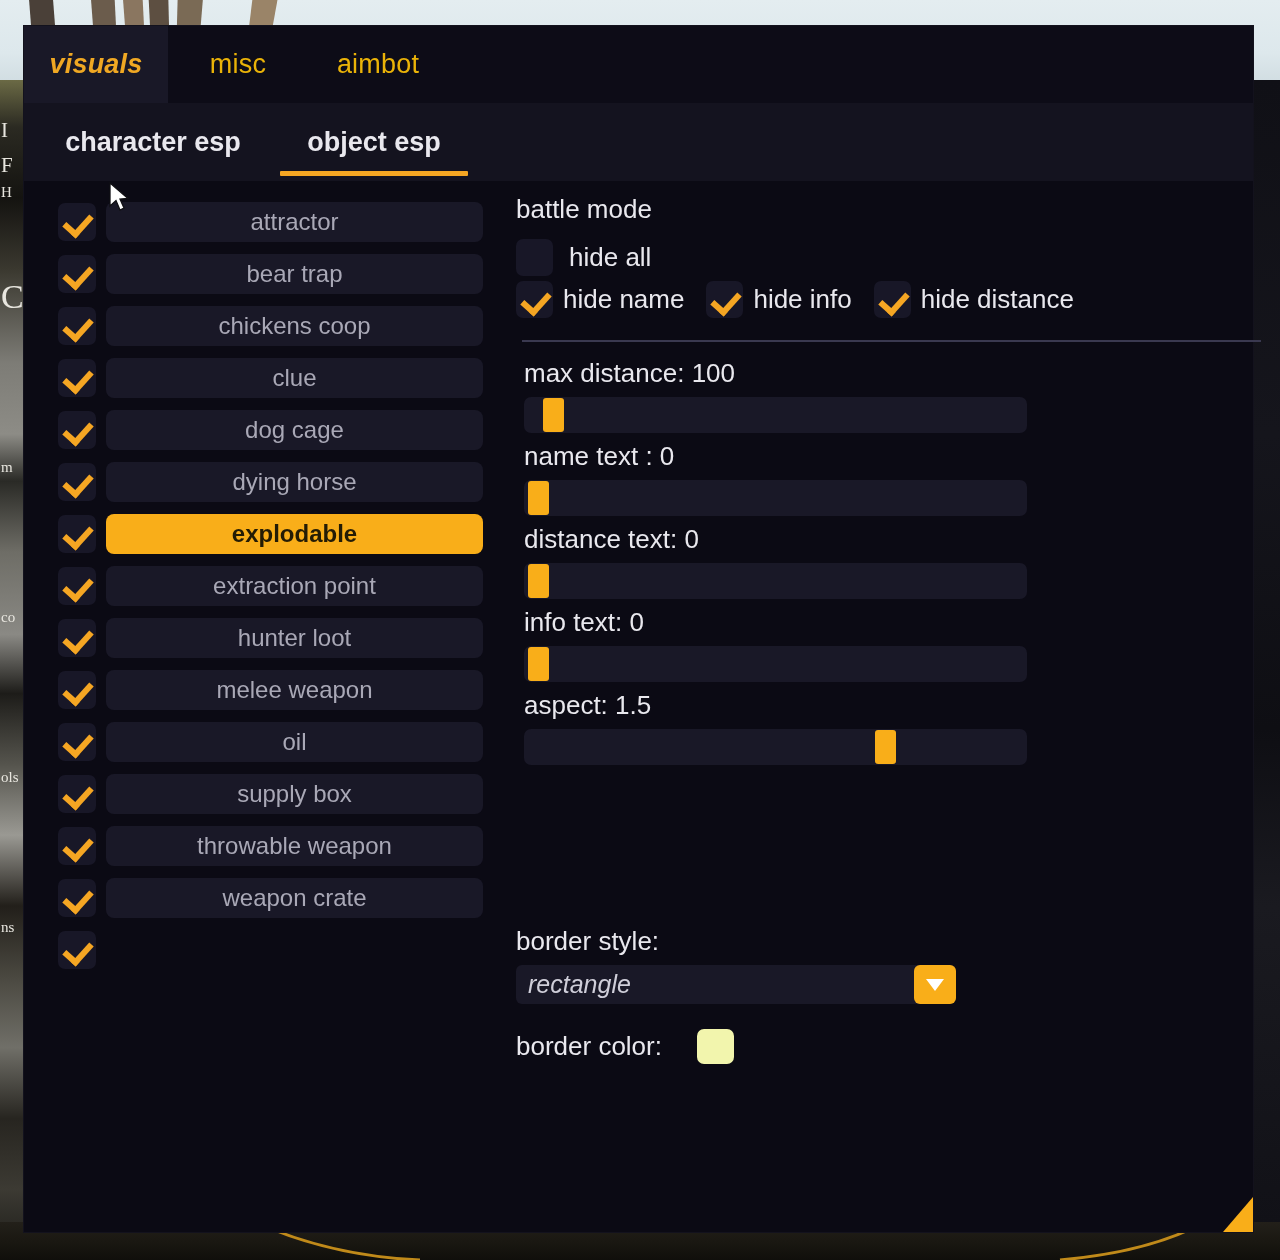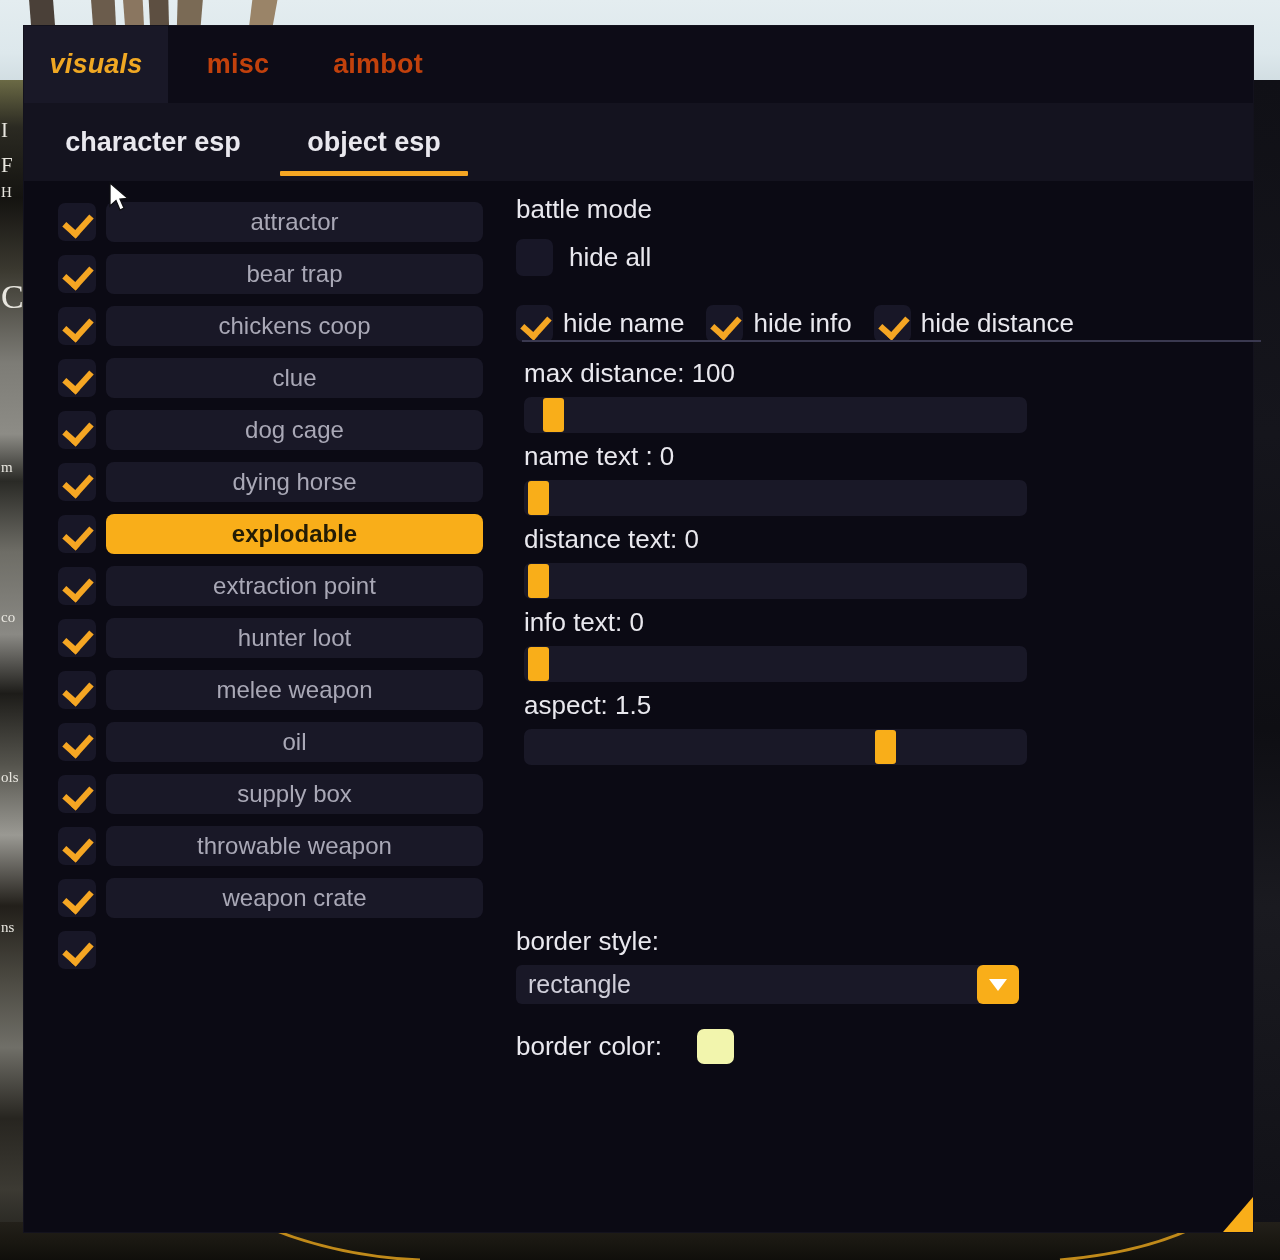--- a/index.html
+++ b/index.html
@@ -88,26 +88,25 @@
     height: 77px;
     background: #0d0c17;
     display: flex;
     align-items: stretch;
   }
   .tab {
     display: flex;
     align-items: center;
     justify-content: center;
     font-size: 27px;
-    color: #c2410c;
+    color: #eab308;
     background: transparent;
     border: none;
     cursor: pointer;
     letter-spacing: 0.2px;
-    font-weight: bold;
   }
   .tab.t0 { width: 144px; }
   .tab.t1 { width: 140px; }
   .tab.t2 { width: 140px; }
   .tab.active {
     background: #191827;
     color: #f0a823;
     font-weight: bold;
     font-style: italic;
   }
@@ -219,21 +218,21 @@
     align-items: center;
   }
   .hideall-row .cb { width: 37px; height: 37px; }
   .hideall-row .lbl {
     margin-left: 16px;
     font-size: 26px;
     color: #e9e8ee;
   }
   .hidegrp {
     position: absolute;
-    left: 0; top: 124px;
+    left: 0; top: 100px;
     display: flex;
   }
   .hidegrp .item {
     display: flex;
     align-items: center;
     margin-right: 22px;
   }
   .hidegrp .cb { width: 37px; height: 37px; }
   .hidegrp .lbl {
     margin-left: 10px;
@@ -283,25 +282,26 @@
   
   .dd-label {
     font-size: 26px;
     color: #e9e8ee;
     margin-bottom: 8px;
     height: 32px;
     line-height: 32px;
   }
   .dropdown {
     position: relative;
-    width: 503px;
+    width: 440px;
     height: 39px;
     background: #191827;
     border-radius: 6px;
     cursor: pointer;
+    font-style: italic;
   }
   .dd-value {
     position: absolute;
     left: 12px; top: 0;
     line-height: 39px;
     font-size: 25px;
     color: #cfced9;
   }
   .dd-arrow {
     position: absolute;

